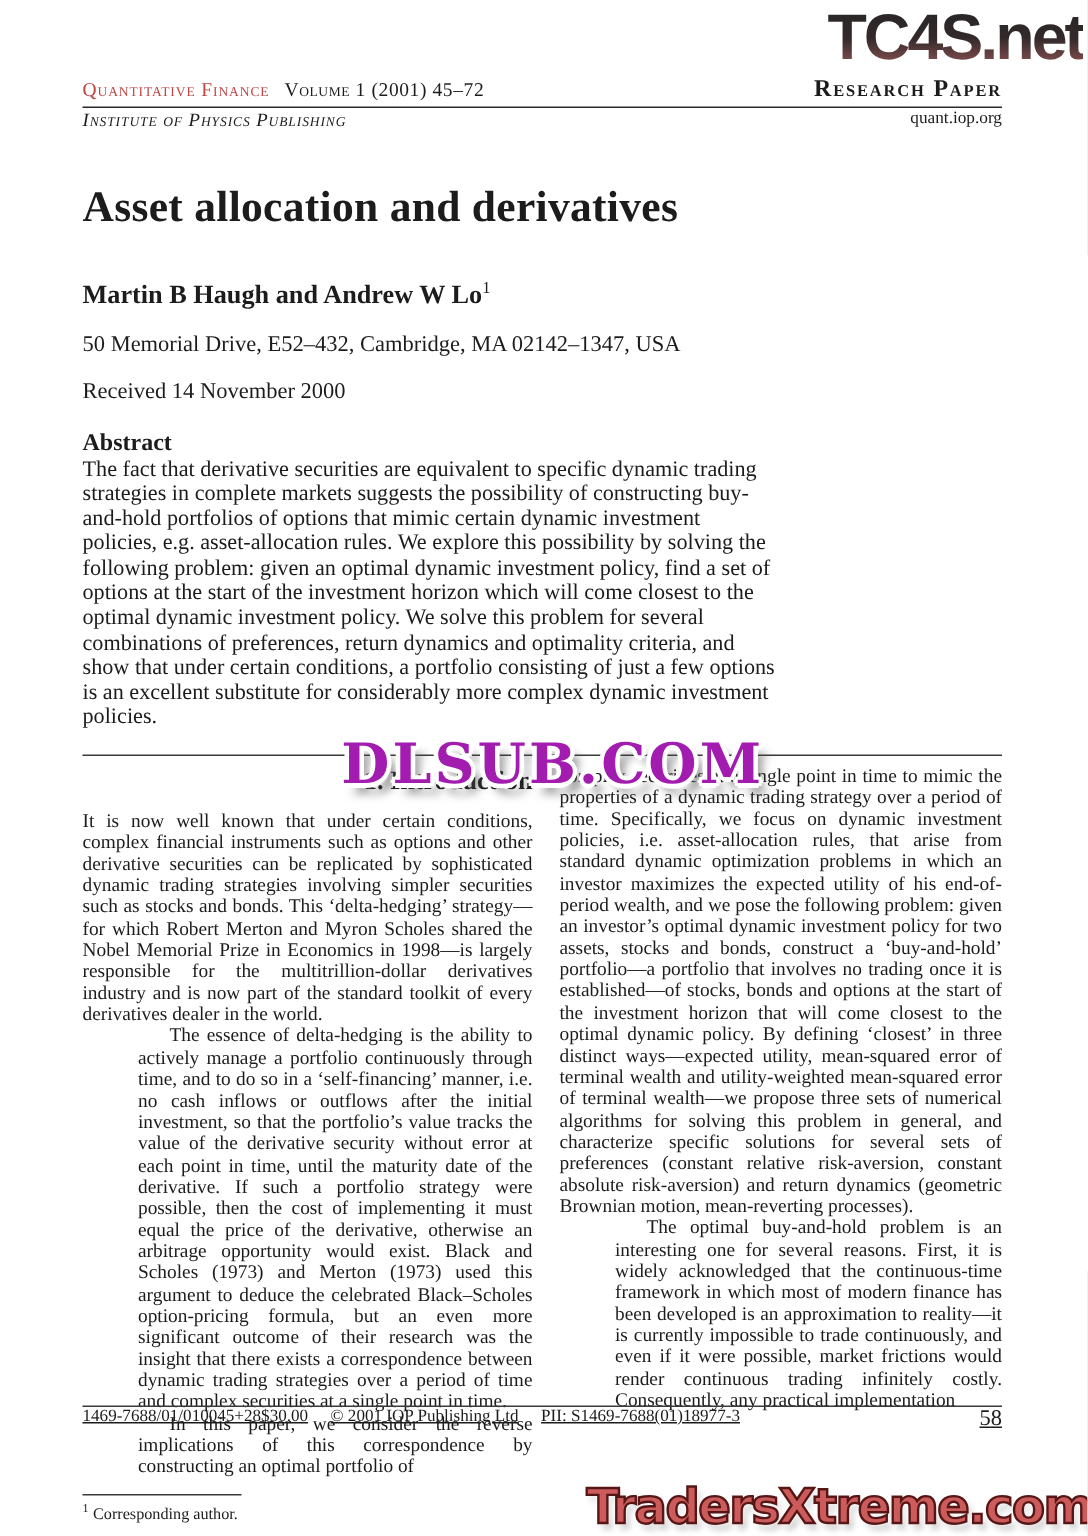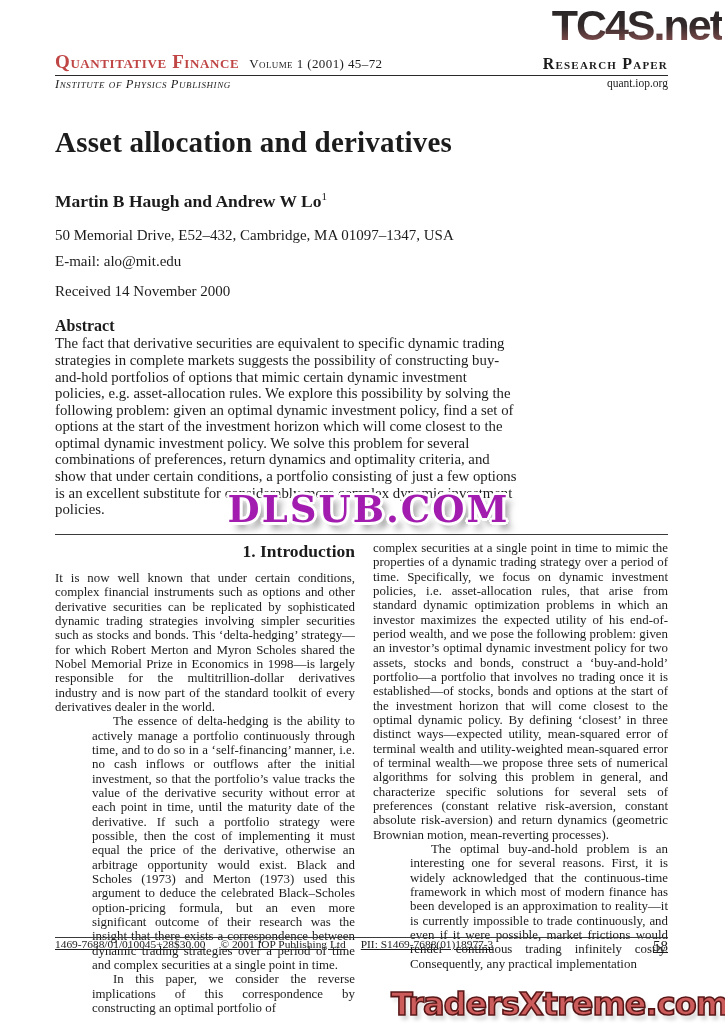--- a/index.html
+++ b/index.html
@@ -7,22 +7,22 @@
   .page {
     width: 725px; height: 1024px; margin: 0 auto; position: relative;
     background: #ffffff; overflow: hidden;
     font-family: "Liberation Serif", serif; color: #1c1c1c;
   }
   .content { padding: 51px 57px 0 55px; }
 
   
   .hdr-row1 { display: flex; justify-content: space-between; align-items: flex-end; }
   .journal-name {
-    font-variant: small-caps; color: #c04545; font-size: 19px;
-    letter-spacing: 0.6px; font-weight: bold;
+    font-variant: small-caps; color: #c04545; font-size: 13px;
+    letter-spacing: 0.6px; font-weight: normal;
   }
   .journal-vol { font-variant: small-caps; font-size: 13px; letter-spacing: 0.4px; margin-left: 6px; }
   .paper-type {
     font-variant: small-caps; font-weight: bold; font-size: 16px; letter-spacing: 1.2px;
   }
   .hdr-rule { border-top: 1.4px solid #2a2a2a; margin-top: 2px; }
   .hdr-row2 { display: flex; justify-content: space-between; margin-top: 1px; }
   .publisher { font-variant: small-caps; font-size: 12.5px; letter-spacing: 0.6px; font-style: italic; }
   .site { font-size: 11.5px; }
 
@@ -106,24 +106,23 @@
       </div>
     </div>
 
     <h1 class="title">Asset allocation and derivatives</h1>
 
     <div class="authors">
       <span>Martin B Haugh and Andrew W Lo</span><sup>1</sup>
     </div>
 
     <div class="affiliation">
-      <div>50 Memorial Drive, E52–432, Cambridge, MA 01097–1347, USA</div>
+      <div>50 Memorial Drive, E52–432, Cambridge, MA 02142–1347, USA</div>
     </div>
 
-    <div class="email">E-mail: alo@mit.edu</div>
     <div class="received">Received 14 November 2000</div>
 
     <div class="abs-head">Abstract</div>
     <div class="abs-text">The fact that derivative securities are equivalent to specific dynamic trading strategies in complete markets suggests the possibility of constructing buy-and-hold portfolios of options that mimic certain dynamic investment policies, e.g. asset-allocation rules. We explore this possibility by solving the following problem: given an optimal dynamic investment policy, find a set of options at the start of the investment horizon which will come closest to the optimal dynamic investment policy. We solve this problem for several combinations of preferences, return dynamics and optimality criteria, and show that under certain conditions, a portfolio consisting of just a few options is an excellent substitute for considerably more complex dynamic investment policies.</div>
 
     <div class="divider"></div>
 
     <div class="columns">
       <div class="col col-left">
         <h2 class="sec-head">1. Introduction</h2>

